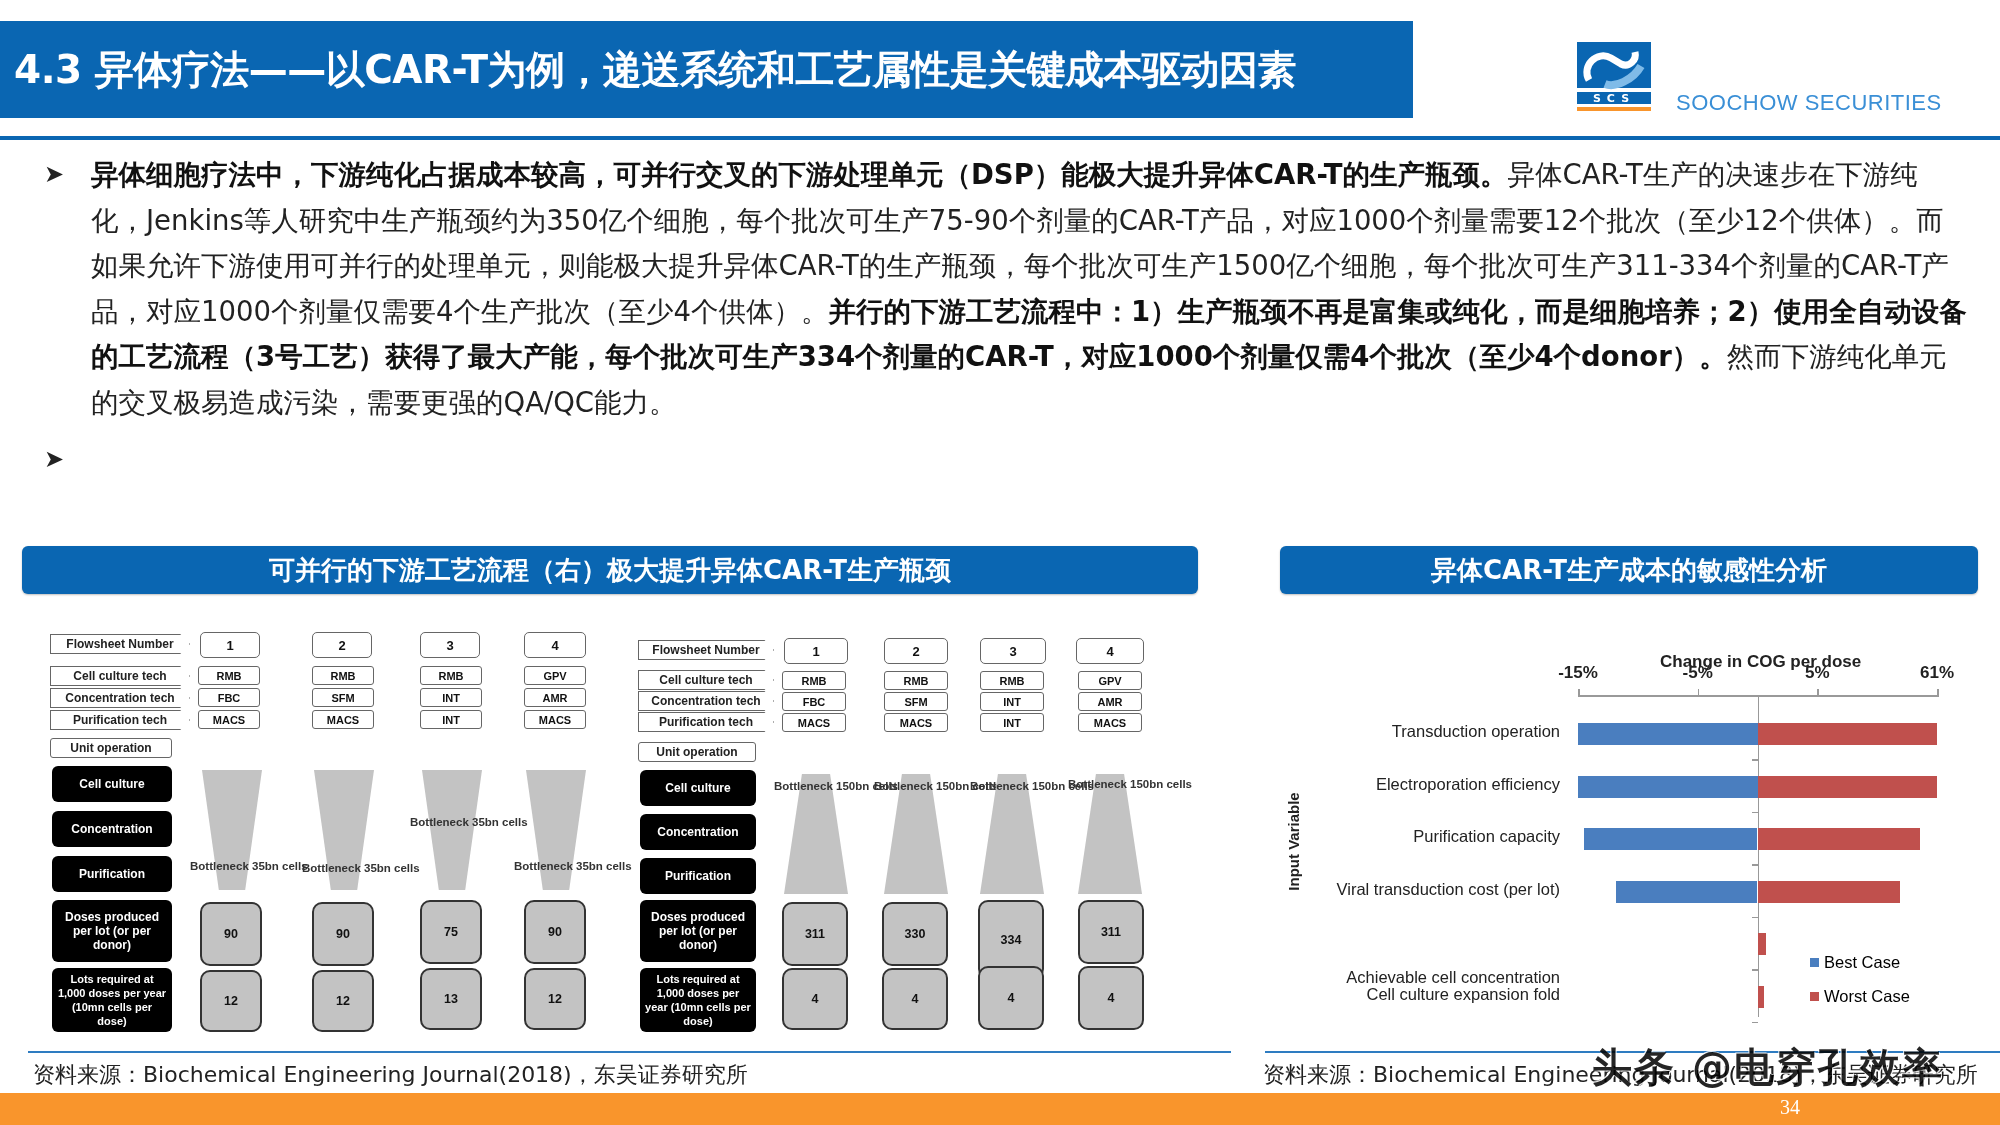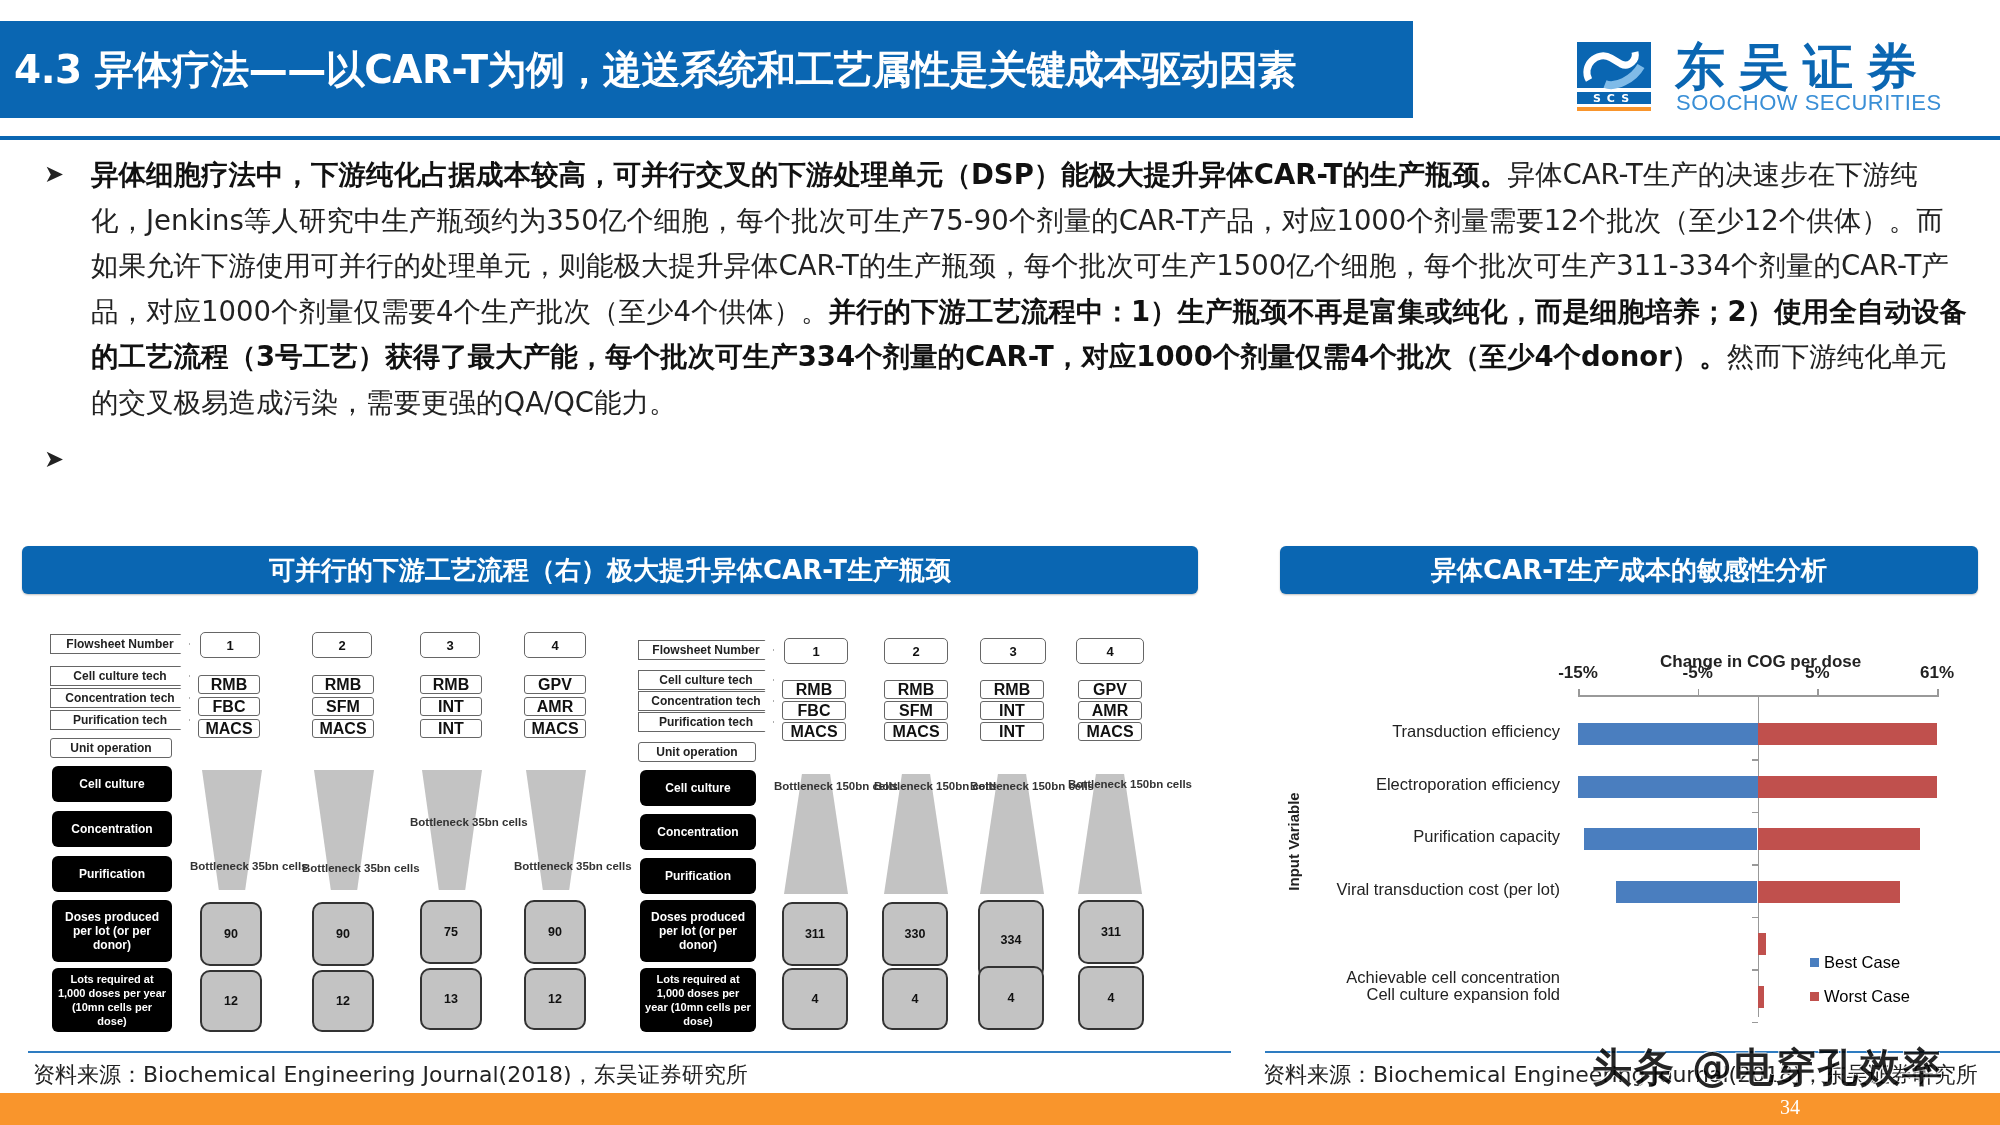--- a/index.html
+++ b/index.html
@@ -26,21 +26,21 @@
   
   .sec-head { position: absolute; top: 546px; height: 48px; background: #0a66b2; border-radius: 6px; color: #fff; font-size: 26px; font-weight: bold; display: flex; align-items: center; justify-content: center; box-shadow: 0 1px 2px rgba(0,0,0,0.25); }
   .sec-left { left: 22px; width: 1176px; }
   .sec-right { left: 1280px; width: 698px; }
 
   
   .flow { position: absolute; top: 630px; font-family: "Liberation Sans", sans-serif; }
   .flow .lbl { position: absolute; height: 20px; border: 1.5px solid #666; background: #fff; font-size: 12px; font-weight: bold; color: #222; display: flex; align-items: center; justify-content: center; clip-path: polygon(0 0, 93% 0, 100% 50%, 93% 100%, 0 100%); }
   .flow .lbl-plain { clip-path: none; border-radius: 3px; }
   .flow .num { position: absolute; height: 26px; border: 1.5px solid #666; border-radius: 5px; background: #fff; font-size: 13px; font-weight: bold; display: flex; align-items: center; justify-content: center; }
-  .flow .tech { position: absolute; height: 19px; border: 1.5px solid #666; border-radius: 3px; background: #fff; font-size: 16px; font-weight: bold; display: flex; align-items: center; justify-content: center; margin-top: 9px; }
+  .flow .tech { position: absolute; height: 19px; border: 1.5px solid #666; border-radius: 3px; background: #fff; font-size: 11px; font-weight: bold; display: flex; align-items: center; justify-content: center; }
   .flow .unit { position: absolute; background: #000; color: #fff; border-radius: 6px; font-size: 12px; font-weight: bold; display: flex; align-items: center; justify-content: center; text-align: center; line-height: 14px; padding: 0 4px; }
   .flow .funnel { position: absolute; background: #c3c3c3; }
   .flow .bneck { position: absolute; font-size: 11.5px; font-weight: bold; color: #333; text-align: center; line-height: 16px; white-space: nowrap; }
   .flow .val { position: absolute; background: #c3c3c3; border: 2px solid #333; border-radius: 10px; font-size: 12.5px; font-weight: bold; display: flex; align-items: center; justify-content: center; }
 
   
   .chart { position: absolute; left: 1280px; top: 625px; width: 700px; height: 400px; font-family: "Liberation Sans", sans-serif; }
   .chart .ctitle { position: absolute; left: 380px; top: 8px; font-size: 17px; font-weight: bold; color: #222; white-space: nowrap; margin-top: 19px; }
   .chart .tick-label { position: absolute; top: 38px; font-size: 17px; font-weight: bold; color: #222; transform: translateX(-50%); white-space: nowrap; }
   .chart .axis-top { position: absolute; top: 70px; height: 2px; background: #999; }
@@ -73,21 +73,20 @@
 </div>
 <div class="logo">
   <svg class="logo-mark" viewBox="0 0 78 74">
     <rect x="2" y="2" width="74" height="46" fill="#0a66b2"></rect>
     <path d="M14 40 C6 26 22 10 36 18 L46 24 C54 28 62 20 60 12" stroke="#fff" stroke-width="7" fill="none"></path>
     <path d="M30 44 C40 48 58 40 66 26" stroke="#7fbbe8" stroke-width="8" fill="none"></path>
     <rect x="2" y="52" width="74" height="12" fill="#0a66b2"></rect>
     <text x="39" y="62" font-size="11" font-weight="bold" fill="#fff" text-anchor="middle" font-family="DejaVu Sans, sans-serif" letter-spacing="6">SCS</text>
     <rect x="2" y="67" width="74" height="4" fill="#f9952c"></rect>
   </svg>
-  <span class="logo-cn">东吴证券</span>
   <span class="logo-en">SOOCHOW SECURITIES</span>
 </div>
 <div class="header-rule"></div>
 
 <div class="bullets">
   <div class="bullet">
     <span class="arrow">➤</span>
     <b>异体细胞疗法中，下游纯化占据成本较高，可并行交叉的下游处理单元（DSP）能极大提升异体CAR-T的生产瓶颈。</b><span>异体CAR-T生产的决速步在下游纯化，Jenkins等人研究中生产瓶颈约为350亿个细胞，每个批次可生产75-90个剂量的CAR-T产品，对应1000个剂量需要12个批次（至少12个供体）。而如果允许下游使用可并行的处理单元，则能极大提升异体CAR-T的生产瓶颈，每个批次可生产1500亿个细胞，每个批次可生产311-334个剂量的CAR-T产品，对应1000个剂量仅需要4个生产批次（至少4个供体）。</span><b>并行的下游工艺流程中：1）生产瓶颈不再是富集或纯化，而是细胞培养；2）使用全自动设备的工艺流程（3号工艺）获得了最大产能，每个批次可生产334个剂量的CAR-T，对应1000个剂量仅需4个批次（至少4个donor）。</b><span>然而下游纯化单元的交叉极易造成污染，需要更强的QA/QC能力。</span>
   </div>
   <div class="bullet">
@@ -203,21 +202,21 @@
       <div class="axis-top" style="left: 298px; width: 359px;"></div>
       <div class="tick" style="left: 298px;"></div>
       <div class="tick-label" style="left: 298px;">-15%</div>
       <div class="tick" style="left: 417.667px;"></div>
       <div class="tick-label" style="left: 417.667px;">-5%</div>
       <div class="tick" style="left: 537.333px;"></div>
       <div class="tick-label" style="left: 537.333px;">5%</div>
       <div class="tick" style="left: 657px;"></div>
       <div class="tick-label" style="left: 657px;">61%</div>
       <div class="zero-line" style="left: 477.5px;"></div>
-      <div class="cat" style="top: 97px;">Transduction efficiency</div>
+      <div class="cat" style="top: 97px;">Transduction operation</div>
       <div class="bar best" style="left: 298px; width: 179.5px; top: 98px;"></div>
       <div class="bar worst" style="left: 477.5px; width: 179.5px; top: 98px;"></div>
       <div class="ytick" style="left: 471.5px; top: 134px;"></div>
       <div class="cat" style="top: 149.5px;">Electroporation efficiency</div>
       <div class="bar best" style="left: 298px; width: 179.5px; top: 150.5px;"></div>
       <div class="bar worst" style="left: 477.5px; width: 179.5px; top: 150.5px;"></div>
       <div class="ytick" style="left: 471.5px; top: 186.5px;"></div>
       <div class="cat" style="top: 202px;">Purification capacity</div>
       <div class="bar best" style="left: 303.983px; width: 173.517px; top: 203px;"></div>
       <div class="bar worst" style="left: 477.5px; width: 162.747px; top: 203px;"></div>

